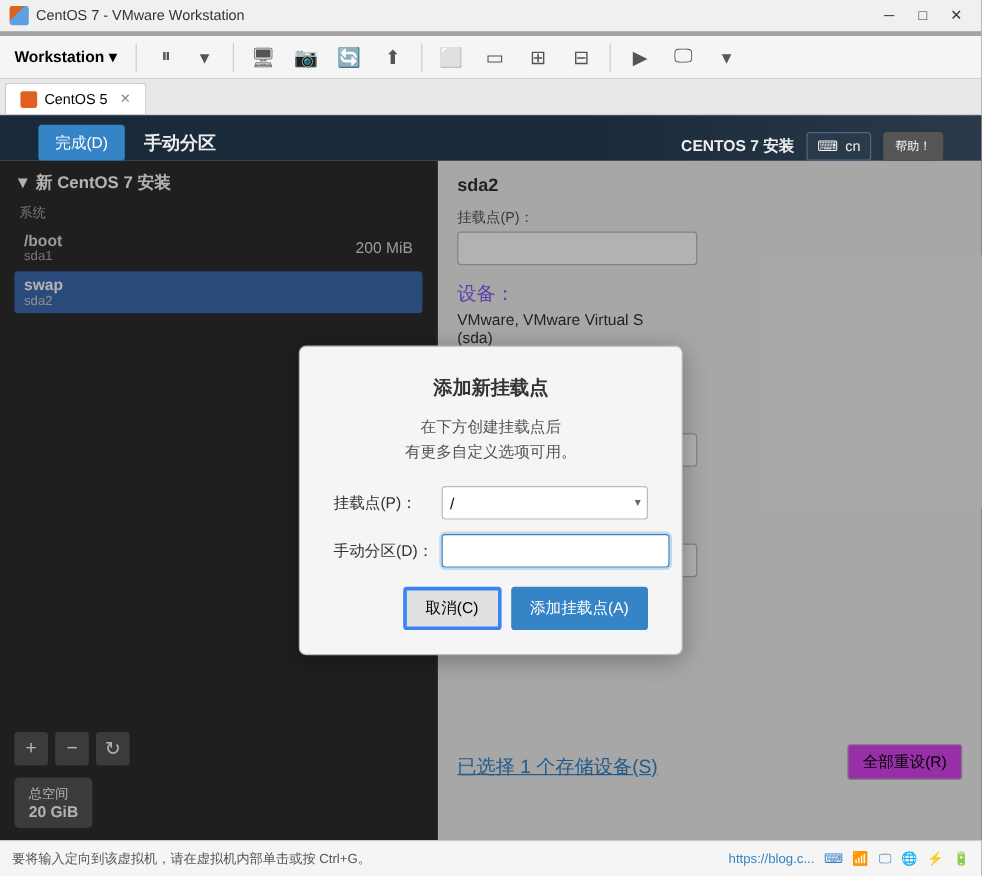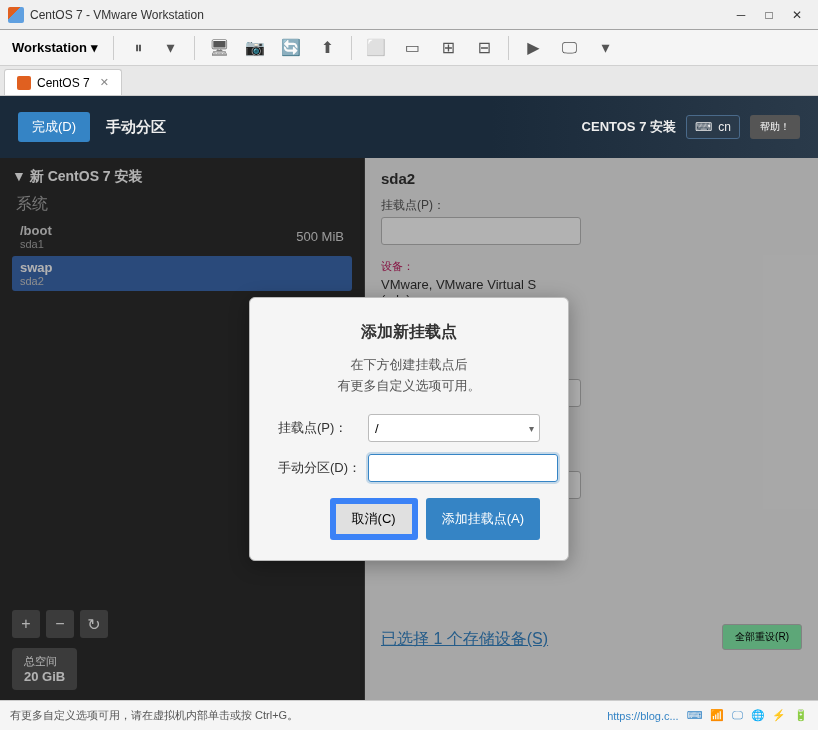--- a/index.html
+++ b/index.html
@@ -6,21 +6,21 @@
     body { width: 818px; height: 730px; font-family: 'Microsoft YaHei', SimHei, Arial, sans-serif; overflow: hidden; background: #f0f0f0; }
 
     
     .title-bar {
       height: 30px;
       background: #f0f0f0;
       display: flex;
       align-items: center;
       justify-content: space-between;
       padding: 0 8px;
-      border-bottom: 1px solid #a3a3a3;
+      border-bottom: 4px solid #a3a3a3;
       font-size: 12px;
       color: #333;
     }
     .title-bar-left { display: flex; align-items: center; gap: 6px; }
     .title-bar-logo {
       width: 16px; height: 16px;
       background: linear-gradient(135deg, #e06020 40%, #60a0e0 40%);
       border-radius: 2px;
       flex-shrink: 0;
     }
@@ -93,26 +93,26 @@
     
     .vm-area {
       height: calc(730px - 30px - 36px - 30px - 30px);
       display: flex;
       flex-direction: column;
       position: relative;
     }
 
     
     .installer-header {
-      height: 62px;
+      height: 38px;
       background: linear-gradient(to right, #1a2a3a 60%, #2a3a4a 100%);
       display: flex;
-      align-items: center;
+      align-items: flex-end;
       justify-content: space-between;
-      padding: 0 18px;
+      padding: 0 32px;
     }
     .installer-title { color: #eee; font-size: 15px; font-weight: bold; }
     .installer-right { display: flex; align-items: center; gap: 10px; }
     .complete-btn {
       background: #3584c5;
       color: #fff;
       border: none;
       padding: 6px 14px;
       border-radius: 3px;
       cursor: pointer;
@@ -156,21 +156,21 @@
       border-right: 1px solid #444;
     }
     .partition-title {
       color: #fff;
       font-size: 14px;
       font-weight: bold;
       margin-bottom: 8px;
     }
     .partition-group-label {
       color: #aaa;
-      font-size: 16px;
+      font-size: 11px;
       margin-bottom: 4px;
       padding-left: 4px;
     }
     .partition-item {
       display: flex;
       align-items: center;
       justify-content: space-between;
       padding: 4px 8px;
       border-radius: 3px;
       cursor: pointer;
@@ -227,42 +227,42 @@
     .form-input {
       width: 200px;
       height: 28px;
       border: 1px solid #bbb;
       border-radius: 3px;
       padding: 0 6px;
       font-size: 13px;
       background: #fff;
     }
     .device-info { margin-bottom: 12px; }
-    .device-label { font-size: 11px; color: #be185d; margin-bottom: 3px; }
+    .device-label { font-size: 16px; color: #8b5cf6; margin-bottom: 3px; }
     .device-value { font-size: 13px; color: #333; }
     .modify-btn {
       background: #ddd;
       border: 1px solid #bbb;
       padding: 5px 12px;
       border-radius: 3px;
       cursor: pointer;
       font-size: 13px;
       margin-top: 6px;
     }
     .link-text { color: #3584c5; font-size: 16px; cursor: pointer; text-decoration: underline; }
     .reset-btn {
       position: absolute;
       bottom: 50px;
       right: 16px;
-      background: #86efac;
+      background: #d946ef;
       border: 1px solid #bbb;
       padding: 5px 12px;
       border-radius: 3px;
       cursor: pointer;
-      font-size: 10px;
+      font-size: 13px;
     }
 
     
     .status-bar {
       height: 30px;
       background: #f5f5f5;
       border-top: 1px solid #ccc;
       display: flex;
       align-items: center;
       justify-content: space-between;
@@ -324,21 +324,21 @@
       top: 50%;
       transform: translateY(-50%);
       font-size: 10px;
       color: #666;
       pointer-events: none;
     }
     .modal-buttons { display: flex; justify-content: flex-end; gap: 8px; margin-top: 16px; }
     .modal-cancel-btn {
       padding: 6px 16px;
       background: #e0e0e0;
-      border: 6px solid #3b82f6;
+      border: 3px solid #3b82f6;
       border-radius: 3px;
       cursor: pointer;
       font-size: 13px;
     }
     .modal-ok-btn {
       padding: 6px 16px;
       background: #3584c5;
       color: #fff;
       border: none;
       border-radius: 3px;
@@ -385,21 +385,21 @@
   <button class="toolbar-btn">⊟</button>
   <div class="toolbar-separator"></div>
   <button class="toolbar-btn">▶</button>
   <button class="toolbar-btn">🖵</button>
   <button class="toolbar-btn">▾</button>
 </div>
 
 <div class="tab-bar">
   <div class="tab active">
     <div class="tab-icon"></div>
-    <span>CentOS 7</span>
+    <span>CentOS 5</span>
     <span class="tab-close">✕</span>
   </div>
 </div>
 
 <div class="vm-area">
 
   <div class="installer-header">
     <div style="display:flex;align-items:center;gap:16px;">
       <button class="complete-btn">完成(D)</button>
       <span class="installer-title">手动分区</span>
@@ -418,21 +418,21 @@
 
     <div class="left-panel">
       <div class="partition-title">▼ 新 CentOS 7 安装</div>
       <div class="partition-group-label">系统</div>
 
       <div class="partition-item">
         <div class="partition-left">
           <span class="partition-name">/boot</span>
           <span class="partition-dev">sda1</span>
         </div>
-        <span class="partition-size">500 MiB</span>
+        <span class="partition-size">200 MiB</span>
       </div>
 
       <div class="partition-item selected">
         <div class="partition-left">
           <span class="partition-name">swap</span>
           <span class="partition-dev">sda2</span>
         </div>
         <span class="partition-size"></span>
       </div>
 
@@ -513,21 +513,21 @@
           <button class="modal-ok-btn">添加挂载点(A)</button>
         </div>
       </div>
     </div>
 
   </div>
 
 </div>
 
 <div class="status-bar">
-  <span>有更多自定义选项可用，请在虚拟机内部单击或按 Ctrl+G。</span>
+  <span>要将输入定向到该虚拟机，请在虚拟机内部单击或按 Ctrl+G。</span>
   <div class="status-right">
     <span>https://blog.c...</span>
     <span>⌨</span>
     <span>📶</span>
     <span>🖵</span>
     <span>🌐</span>
     <span>⚡</span>
     <span>🔋</span>
   </div>
 </div>

